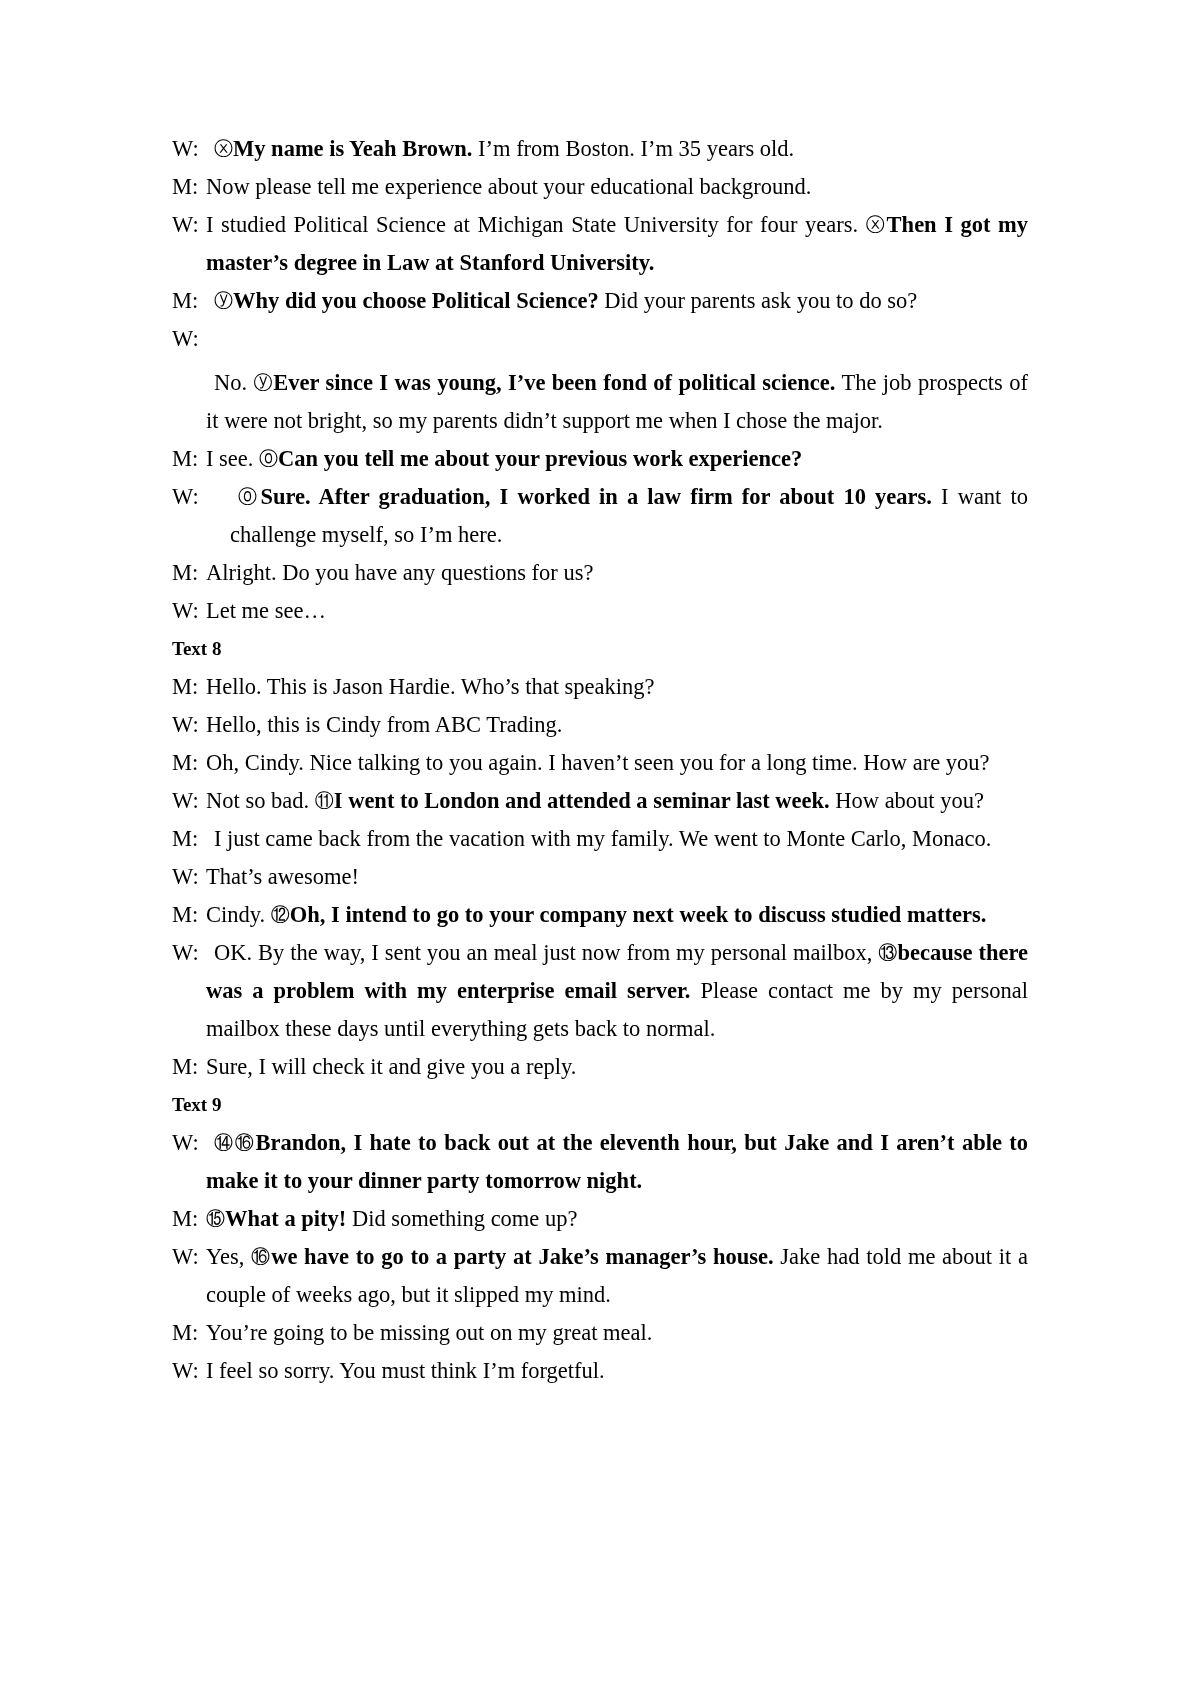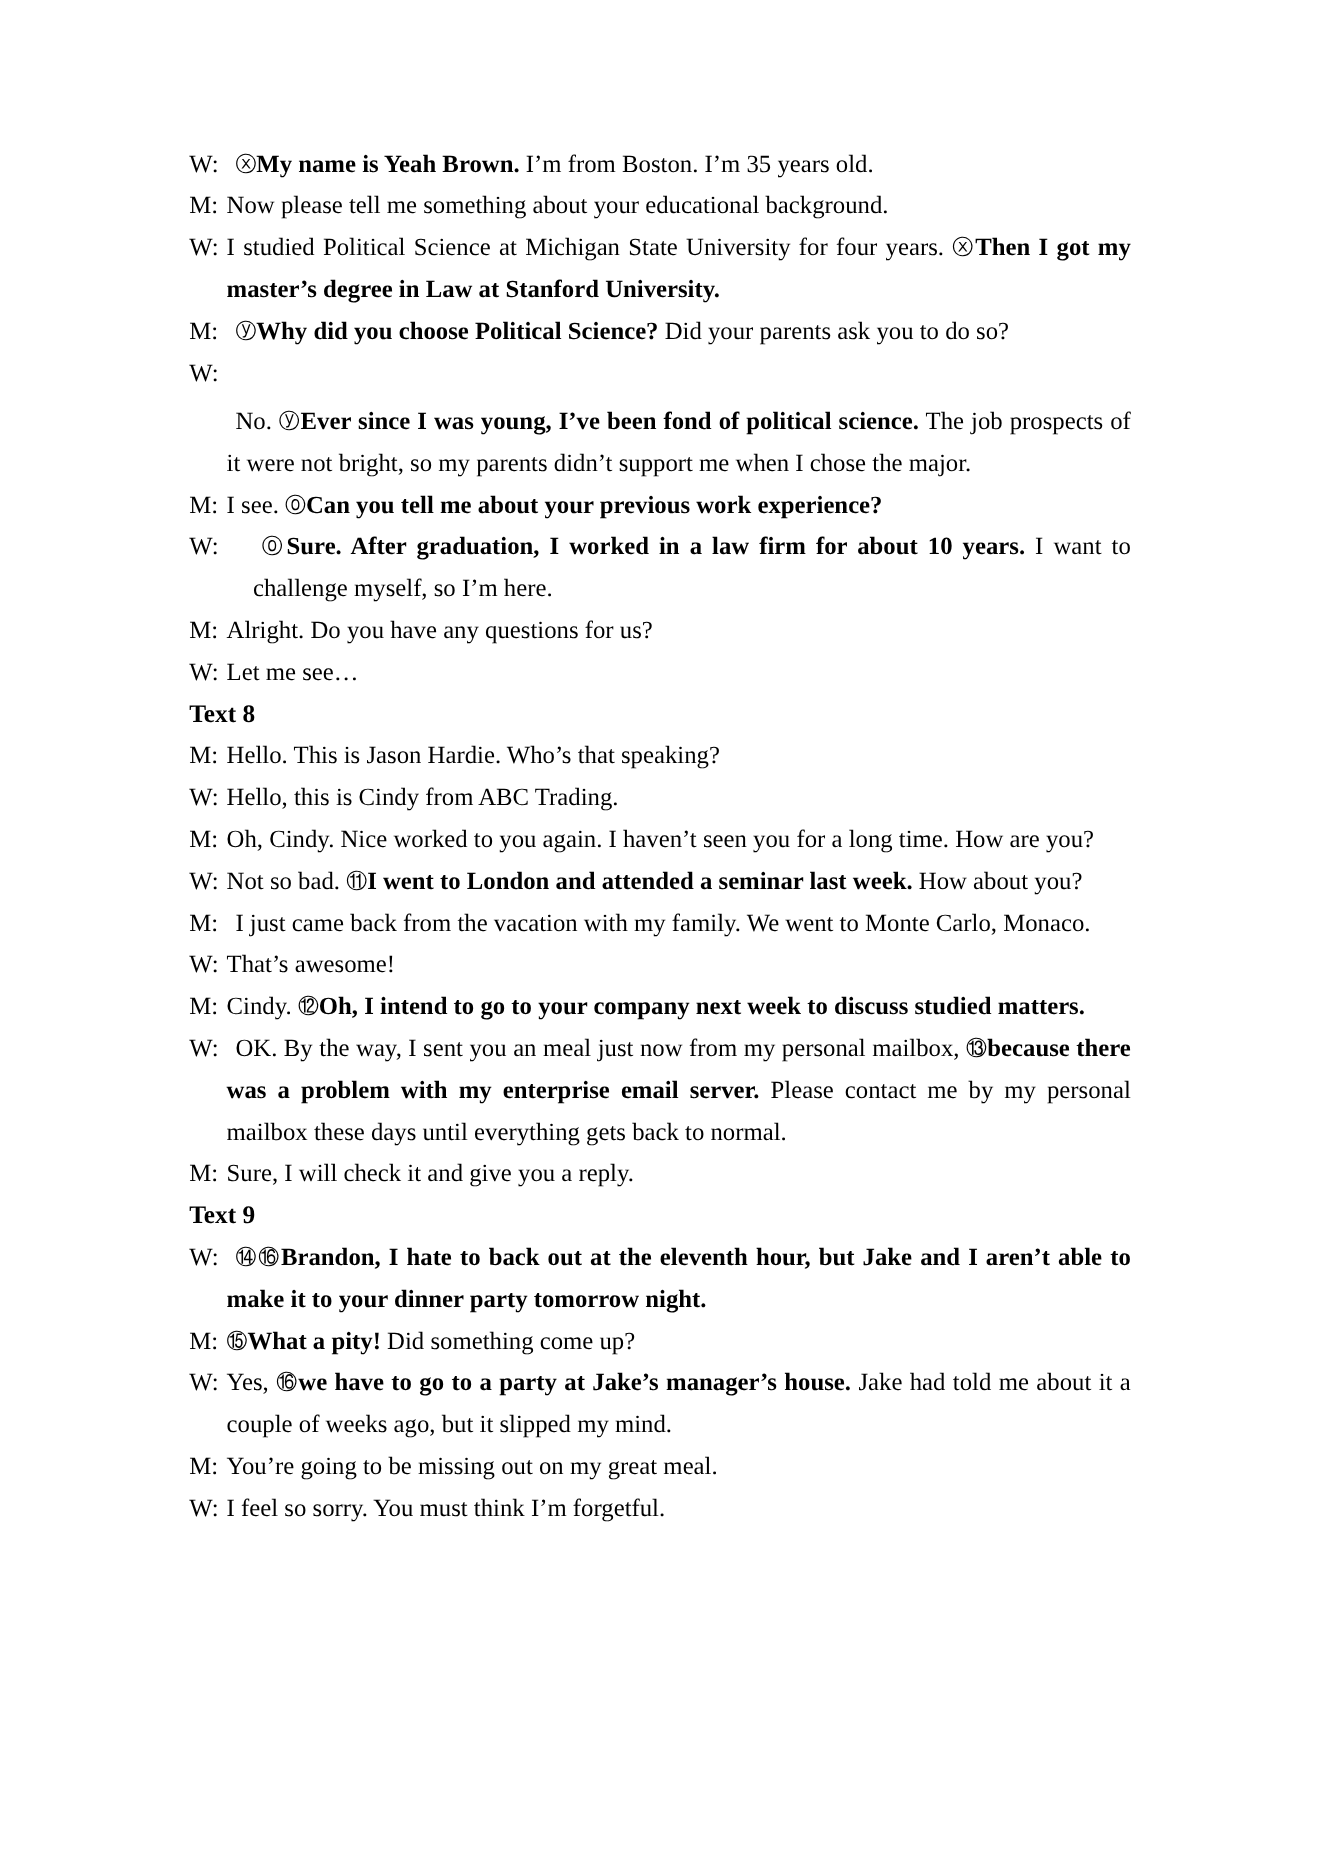--- a/index.html
+++ b/index.html
@@ -38,21 +38,21 @@
     white-space: pre;
   }
   .content {
     flex: 1 1 auto;
     text-align: justify;
     text-justify: inter-word;
     hyphens: none;
   }
   .heading {
     font-weight: bold;
-    font-size: 23px;
+    font-size: 19px;
     line-height: 38px;
   }
   b, .b {
     font-weight: bold;
   }
   .num {
     font-family: "DejaVu Sans", sans-serif;
     font-size: 19px;
     font-weight: normal;
     line-height: 1;
@@ -64,21 +64,21 @@
 <body>
 
 <div class="page">
   <div class="doc-body" id="doc-body">
       <div class="dlg">
         <span class="spk">W:</span>
         <span class="content" style="text-indent: 8px;"><span class="num b">ⓧ</span><span class="b">My name is Yeah Brown.</span><span> I’m from Boston. I’m 35 years old.</span></span>
       </div>
       <div class="dlg">
         <span class="spk">M:</span>
-        <span class="content"><span>Now please tell me something about your educational background.</span></span>
+        <span class="content"><span>Now please tell me experience about your educational background.</span></span>
       </div>
       <div class="dlg">
         <span class="spk">W:</span>
         <span class="content"><span>I studied Political Science at Michigan State University for four years. </span><span class="num b">ⓧ</span><span class="b">Then I got my master’s degree in Law at Stanford University.</span></span>
       </div>
       <div class="dlg">
         <span class="spk">M:</span>
         <span class="content" style="text-indent: 8px;"><span class="num b">ⓨ</span><span class="b">Why did you choose Political Science?</span><span> Did your parents ask you to do so?</span></span>
       </div>
       <div class="dlg">
@@ -105,21 +105,21 @@
       <div class="dlg">
         <span class="spk">M:</span>
         <span class="content"><span>Hello. This is Jason Hardie. Who’s that speaking?</span></span>
       </div>
       <div class="dlg">
         <span class="spk">W:</span>
         <span class="content"><span>Hello, this is Cindy from ABC Trading.</span></span>
       </div>
       <div class="dlg">
         <span class="spk">M:</span>
-        <span class="content"><span>Oh, Cindy. Nice worked to you again. I haven’t seen you for a long time. How are you?</span></span>
+        <span class="content"><span>Oh, Cindy. Nice talking to you again. I haven’t seen you for a long time. How are you?</span></span>
       </div>
       <div class="dlg">
         <span class="spk">W:</span>
         <span class="content"><span>Not so bad. </span><span class="num b">⑪</span><span class="b">I went to London and attended a seminar last week.</span><span> How about you?</span></span>
       </div>
       <div class="dlg">
         <span class="spk">M:</span>
         <span class="content" style="text-indent: 8px;"><span>I just came back from the vacation with my family. We went to Monte Carlo, Monaco.</span></span>
       </div>
       <div class="dlg">

